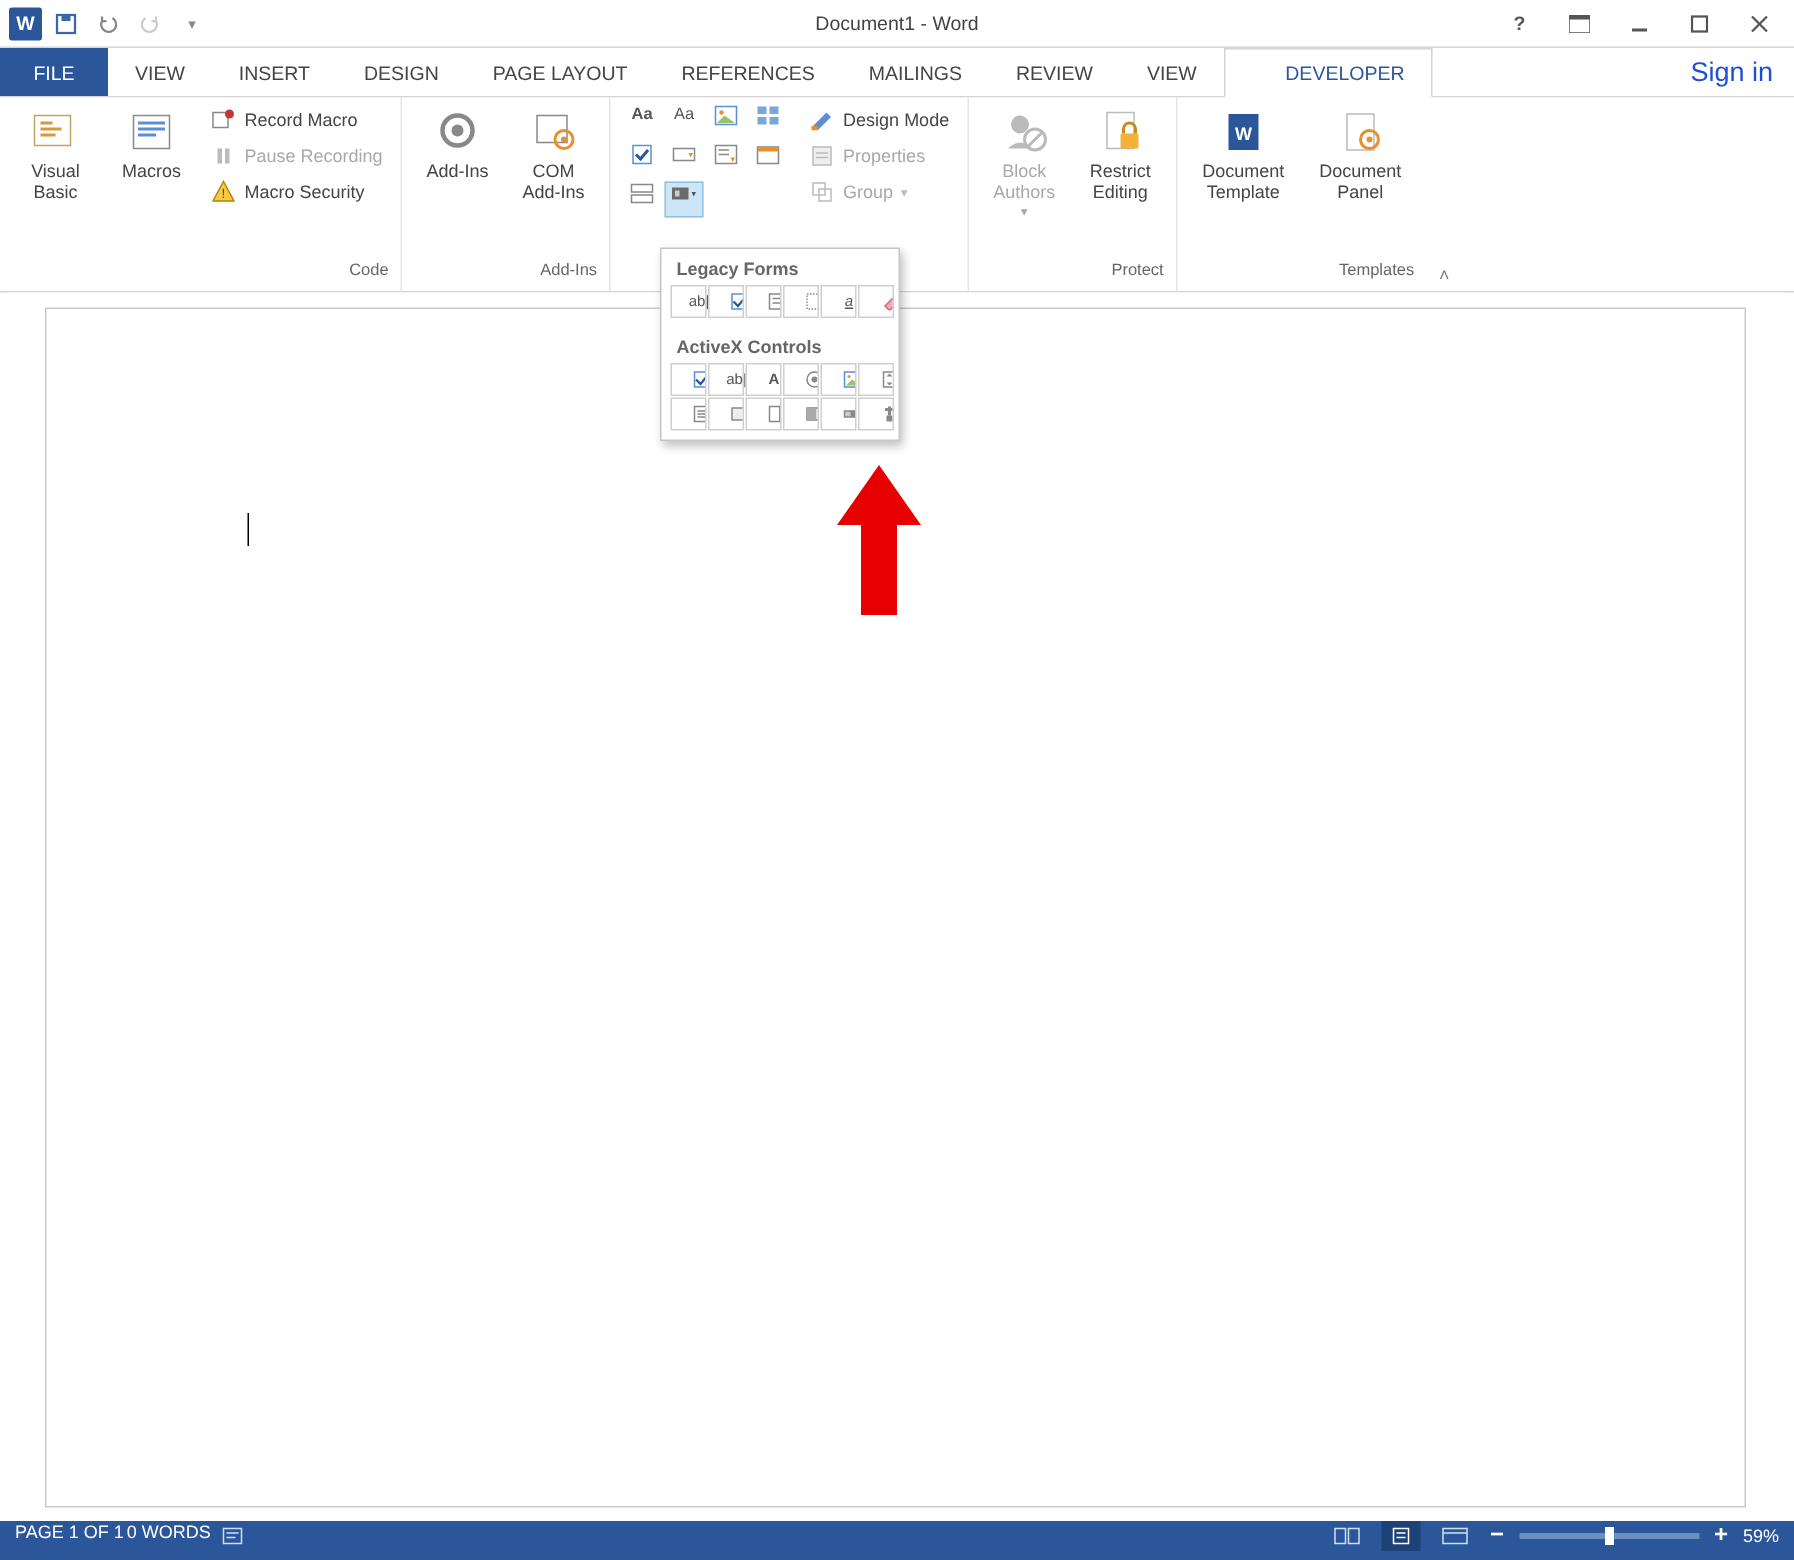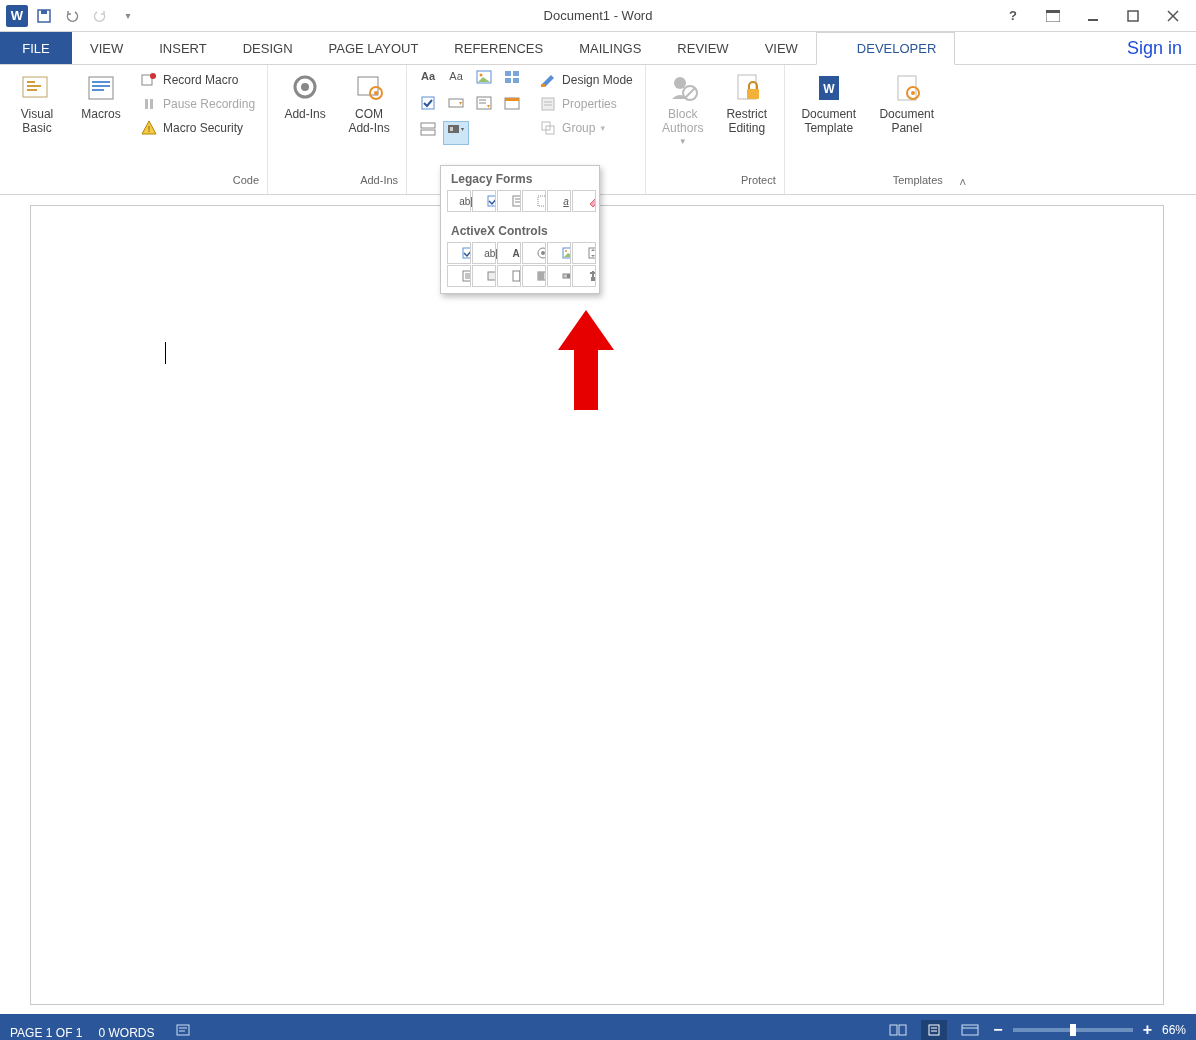--- a/index.html
+++ b/index.html
@@ -46,21 +46,21 @@
 
 
 .red-arrow { position: absolute; left: 558px; top: 310px; width: 56px; height: 100px; z-index: 60; }
 
 
 .doc-wrap { position: absolute; left: 6px; right: 6px; top: 195px; bottom: 28px; background: #fff; overflow: hidden; }
 .page { position: absolute; left: 24px; top: 10px; width: 1134px; height: 800px; border: 1px solid #c9c9c9; background: #fff; }
 .cursor { position: absolute; left: 165px; top: 342px; width: 1px; height: 22px; background: #000; }
 
 
-.statusbar { position: absolute; left: 0; right: 0; bottom: 0; height: 26px; background: #2b579a; color: #fff; display: flex; align-items: flex-end; font-size: 12px; padding: 0 10px; gap: 16px; }
+.statusbar { position: absolute; left: 0; right: 0; bottom: 0; height: 26px; background: #2b579a; color: #fff; display: flex; align-items: flex-start; font-size: 12px; padding: 0 10px; gap: 2px; }
 .statusbar .right { margin-left: auto; display: flex; align-items: center; gap: 10px; }
 .view-btn { width: 26px; height: 20px; display: flex; align-items: center; justify-content: center; color: #cfe0f2; }
 .zoom-slider { width: 120px; height: 4px; background: #6b90c0; position: relative; }
 .zoom-slider .thumb { position: absolute; left: 50%; top: -4px; width: 6px; height: 12px; background: #fff; transform: translateX(-50%); }
 
 svg { display: block; }
 </style>
 </head>
 <body>
 
@@ -526,15 +526,15 @@
         <svg width="18" height="14">
           <rect x="1" y="2" width="16" height="10" fill="none" stroke="#cfe0f2"></rect>
           <line x1="1" y1="5" x2="17" y2="5" stroke="#cfe0f2"></line>
         </svg>
       </span>
     <span style="font-size:16px;font-weight:bold;">−</span>
     <div class="zoom-slider">
         <div class="thumb"></div>
       </div>
     <span style="font-size:16px;font-weight:bold;">+</span>
-    <span>66%</span>
+    <span>59%</span>
   </div>
 </div>
 
 </body></html>

